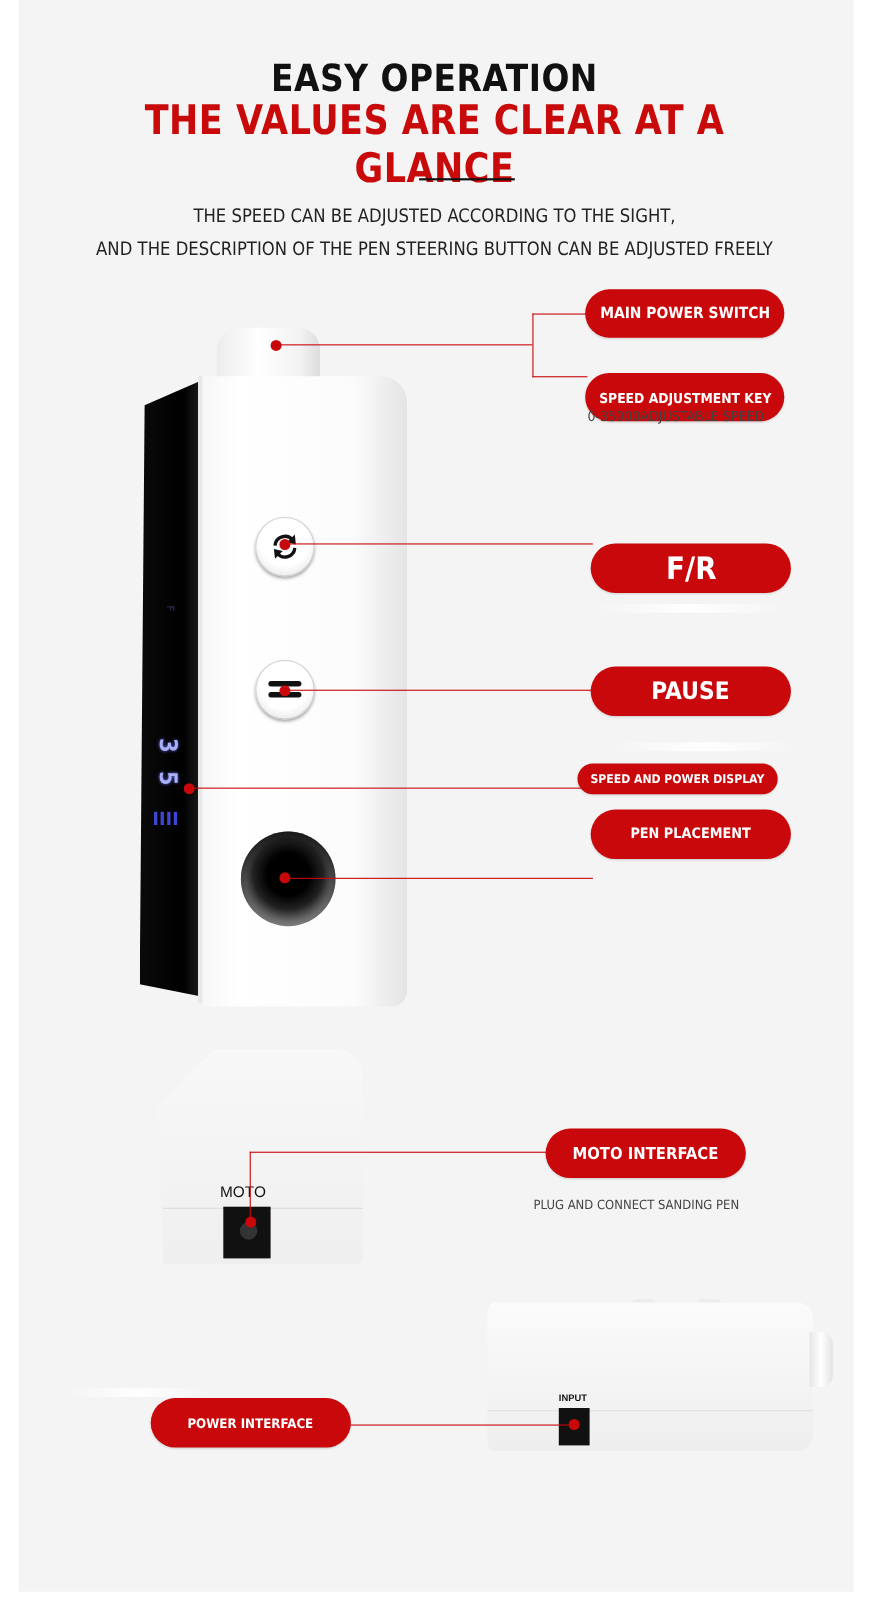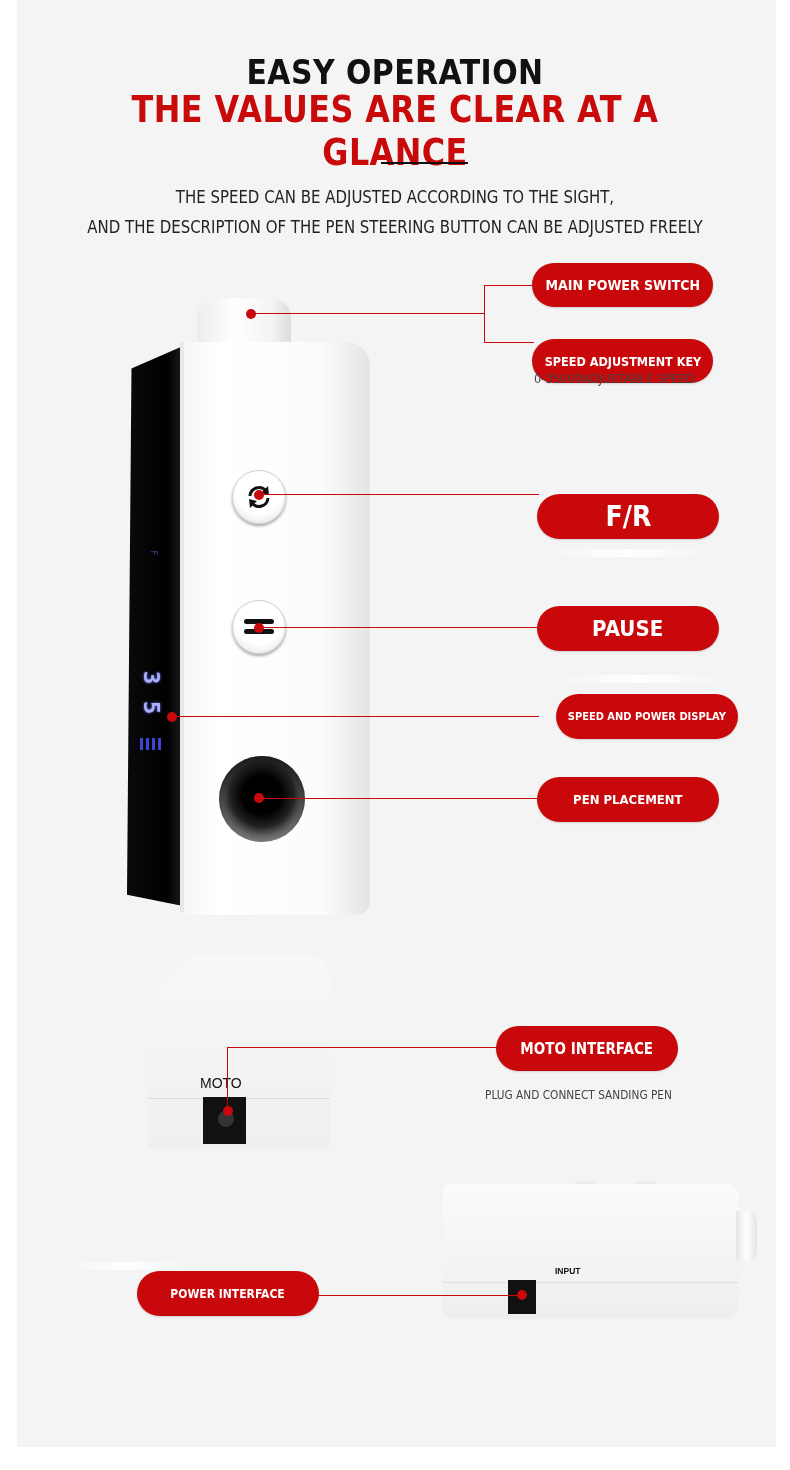--- a/index.html
+++ b/index.html
@@ -55,21 +55,21 @@
   .moto-port { left: 203px; top: 1097px; width: 43px; height: 47px; background: #111; }
   .moto-jack { left: 218px; top: 1111px; width: 16px; height: 16px; border-radius: 50%; background: #333; }
 
   
   .dev3 { left: 443px; top: 1184px; width: 296px; height: 135px; border-radius: 8px 14px 14px 8px;
           background: linear-gradient(180deg, #fbfbfb, #eeeeee); }
   .dev3-seam { left: 443px; top: 1282px; width: 296px; height: 1px; background: #e0e0e0; }
   .dev3-knob { left: 736px; top: 1211px; width: 21px; height: 50px; border-radius: 0 10px 10px 0;
                background: linear-gradient(90deg, #e6e6e6, #ffffff, #e3e3e3); }
   .dev3-bump { top: 1181px; width: 24px; height: 6px; border-radius: 6px 6px 0 0; background: #ececec; }
-  .input-label { left: 508px; top: 1266px; font-family: "Liberation Sans", sans-serif; font-size: 8.5px; color: #111; font-weight: bold; margin-left: 47px; }
+  .input-label { left: 508px; top: 1266px; font-family: "Liberation Sans", sans-serif; font-size: 8.5px; color: #111; font-weight: bold; }
   .input-port { left: 508px; top: 1280px; width: 28px; height: 34px; background: #111; }
 </style>
 </head>
 <body>
 
 <div class="panel"></div>
 
 <div class="abs title-1">EASY OPERATION</div>
 <div class="abs title-2">THE VALUES ARE CLEAR AT A GLANCE</div>
 <div class="abs divider"></div>
@@ -130,27 +130,27 @@
 
 <div class="dot" style="left:254px; top:623px;"></div>
 <div class="line" style="left:259px; top:627px; width:280px; height:1px;"></div>
 <div class="pill" style="left:537px; top:606px; width:182px; height:45px; font-size:22px;">
   <span>PAUSE</span>
 </div>
 <div class="ghost" style="left:555px; top:675px; width:170px;"></div>
 
 <div class="dot" style="left:167px; top:712px;"></div>
 <div class="line" style="left:172px; top:716px; width:367px; height:1px;"></div>
-<div class="pill" style="left:556px; top:694px; width:182px; height:45px; font-size:11px;">
+<div class="pill" style="left:525px; top:694px; width:182px; height:28px; font-size:11px;">
   <span>SPEED AND POWER DISPLAY</span>
 </div>
 
 <div class="dot" style="left:254px; top:793px;"></div>
 <div class="line" style="left:259px; top:798px; width:280px; height:1px;"></div>
-<div class="pill" style="left:537px; top:777px; width:182px; height:45px; font-size:13px;">
+<div class="pill" style="left:537px; top:736px; width:182px; height:45px; font-size:13px;">
   <span>PEN PLACEMENT</span>
 </div>
 
 <div class="abs dev2"></div>
 <div class="abs dev2-seam"></div>
 <div class="abs moto-label">MOTO</div>
 <div class="abs moto-port"></div>
 <div class="abs moto-jack"></div>
 <div class="dot" style="left:223px; top:1106px;"></div>
 <div class="line" style="left:227px; top:1047px; width:1px; height:63px;"></div>

